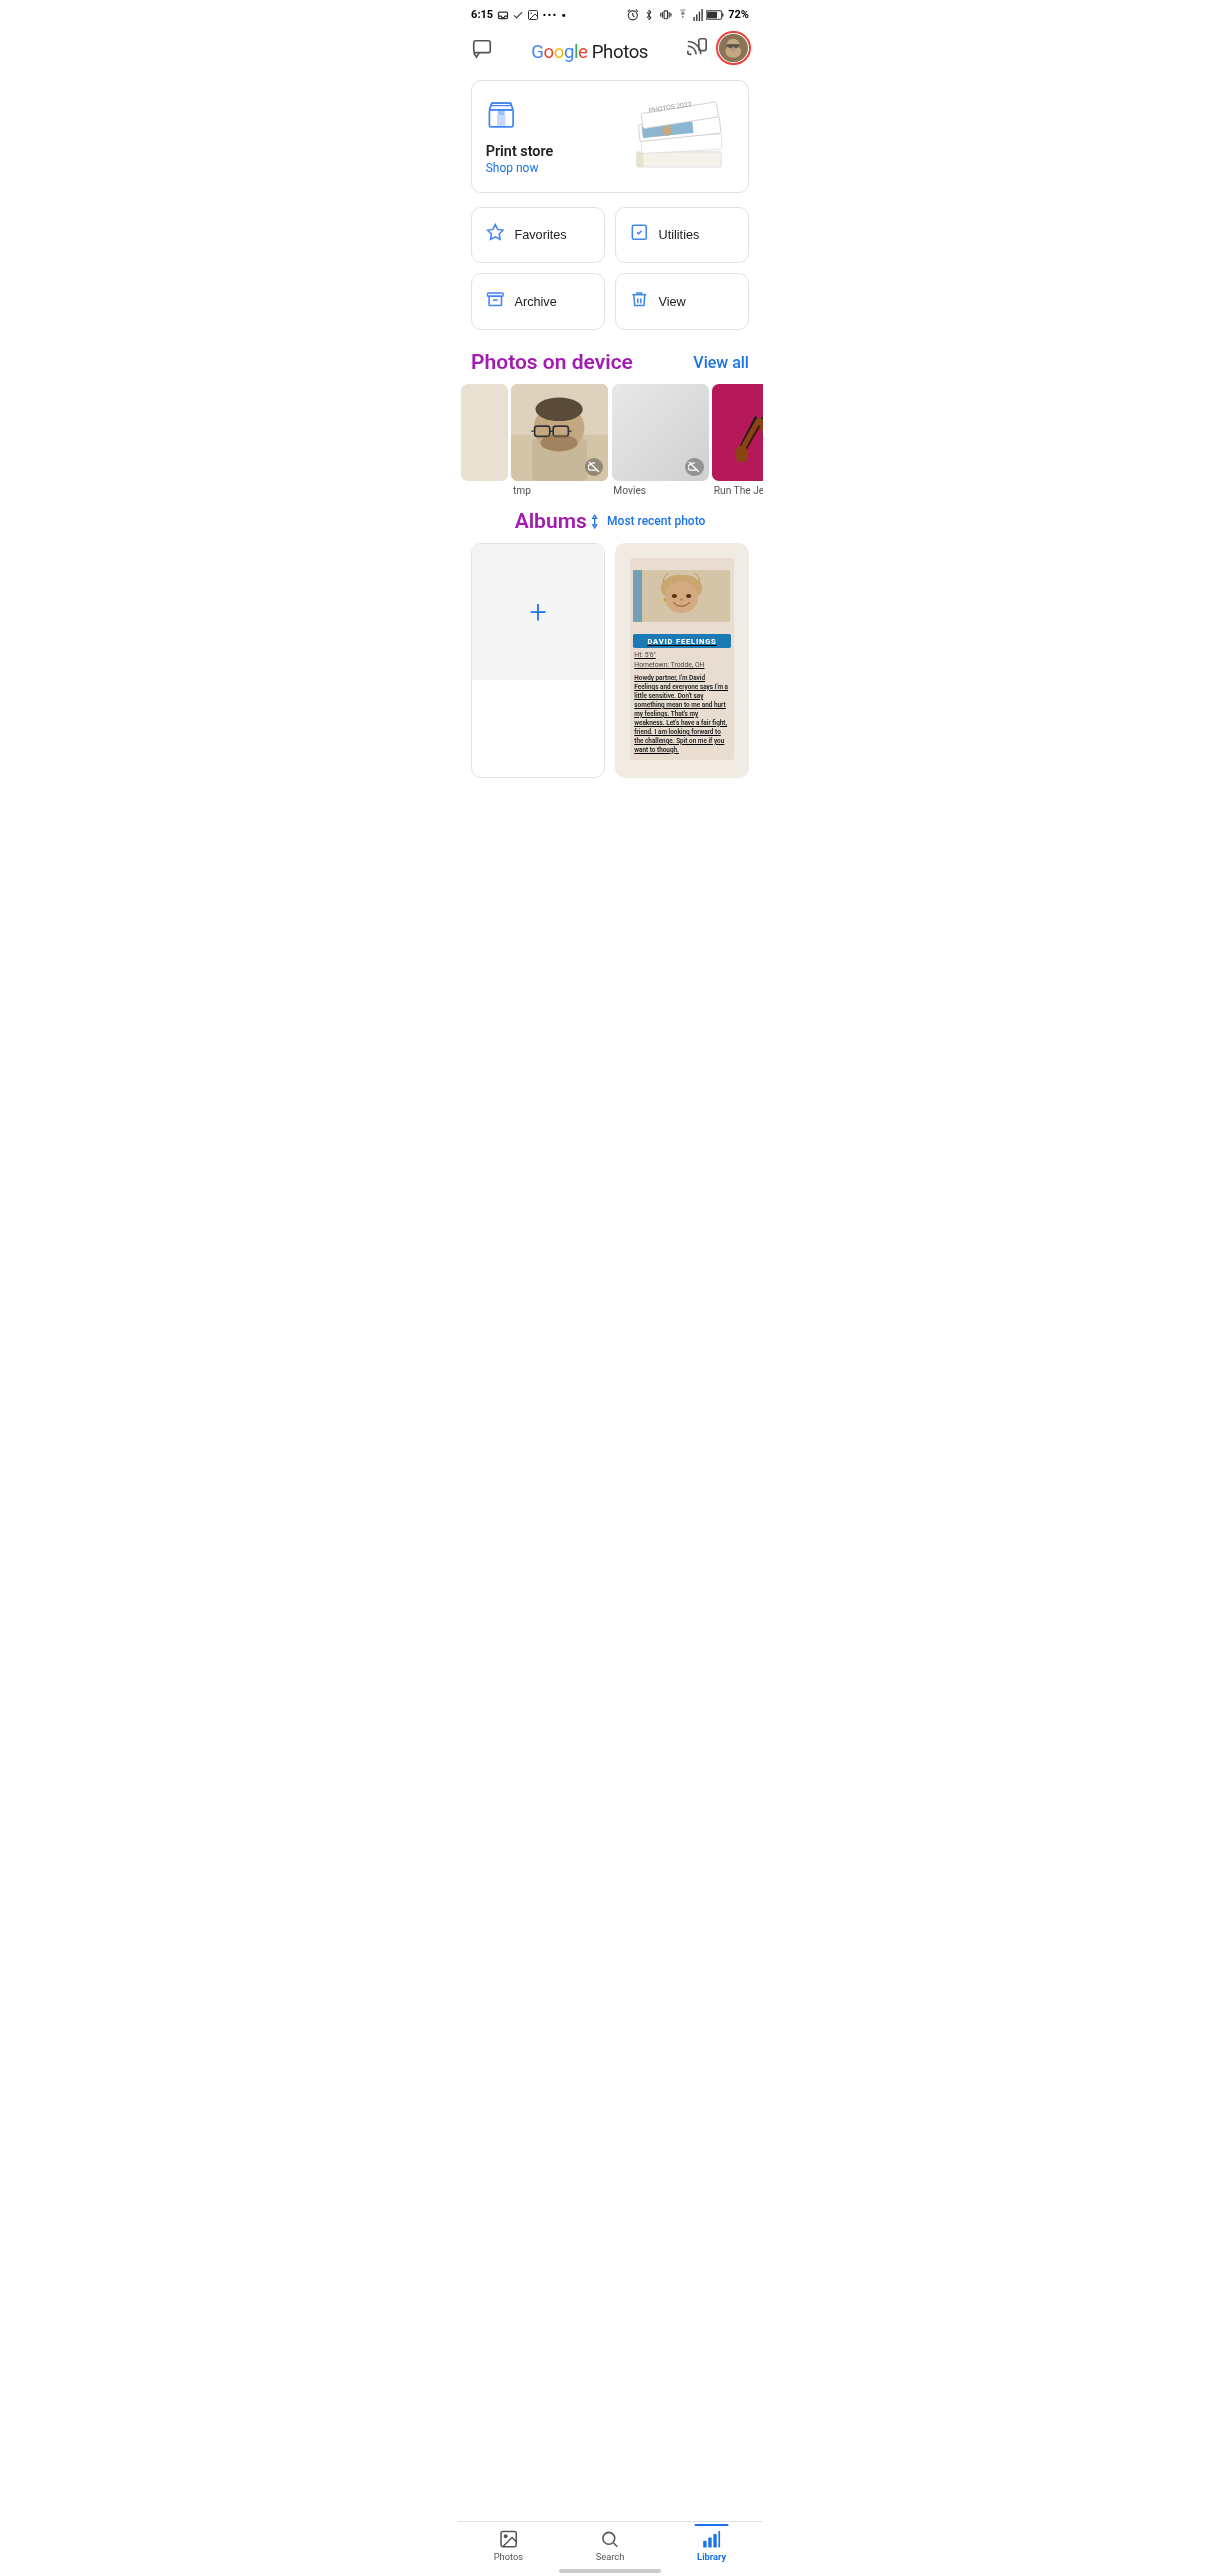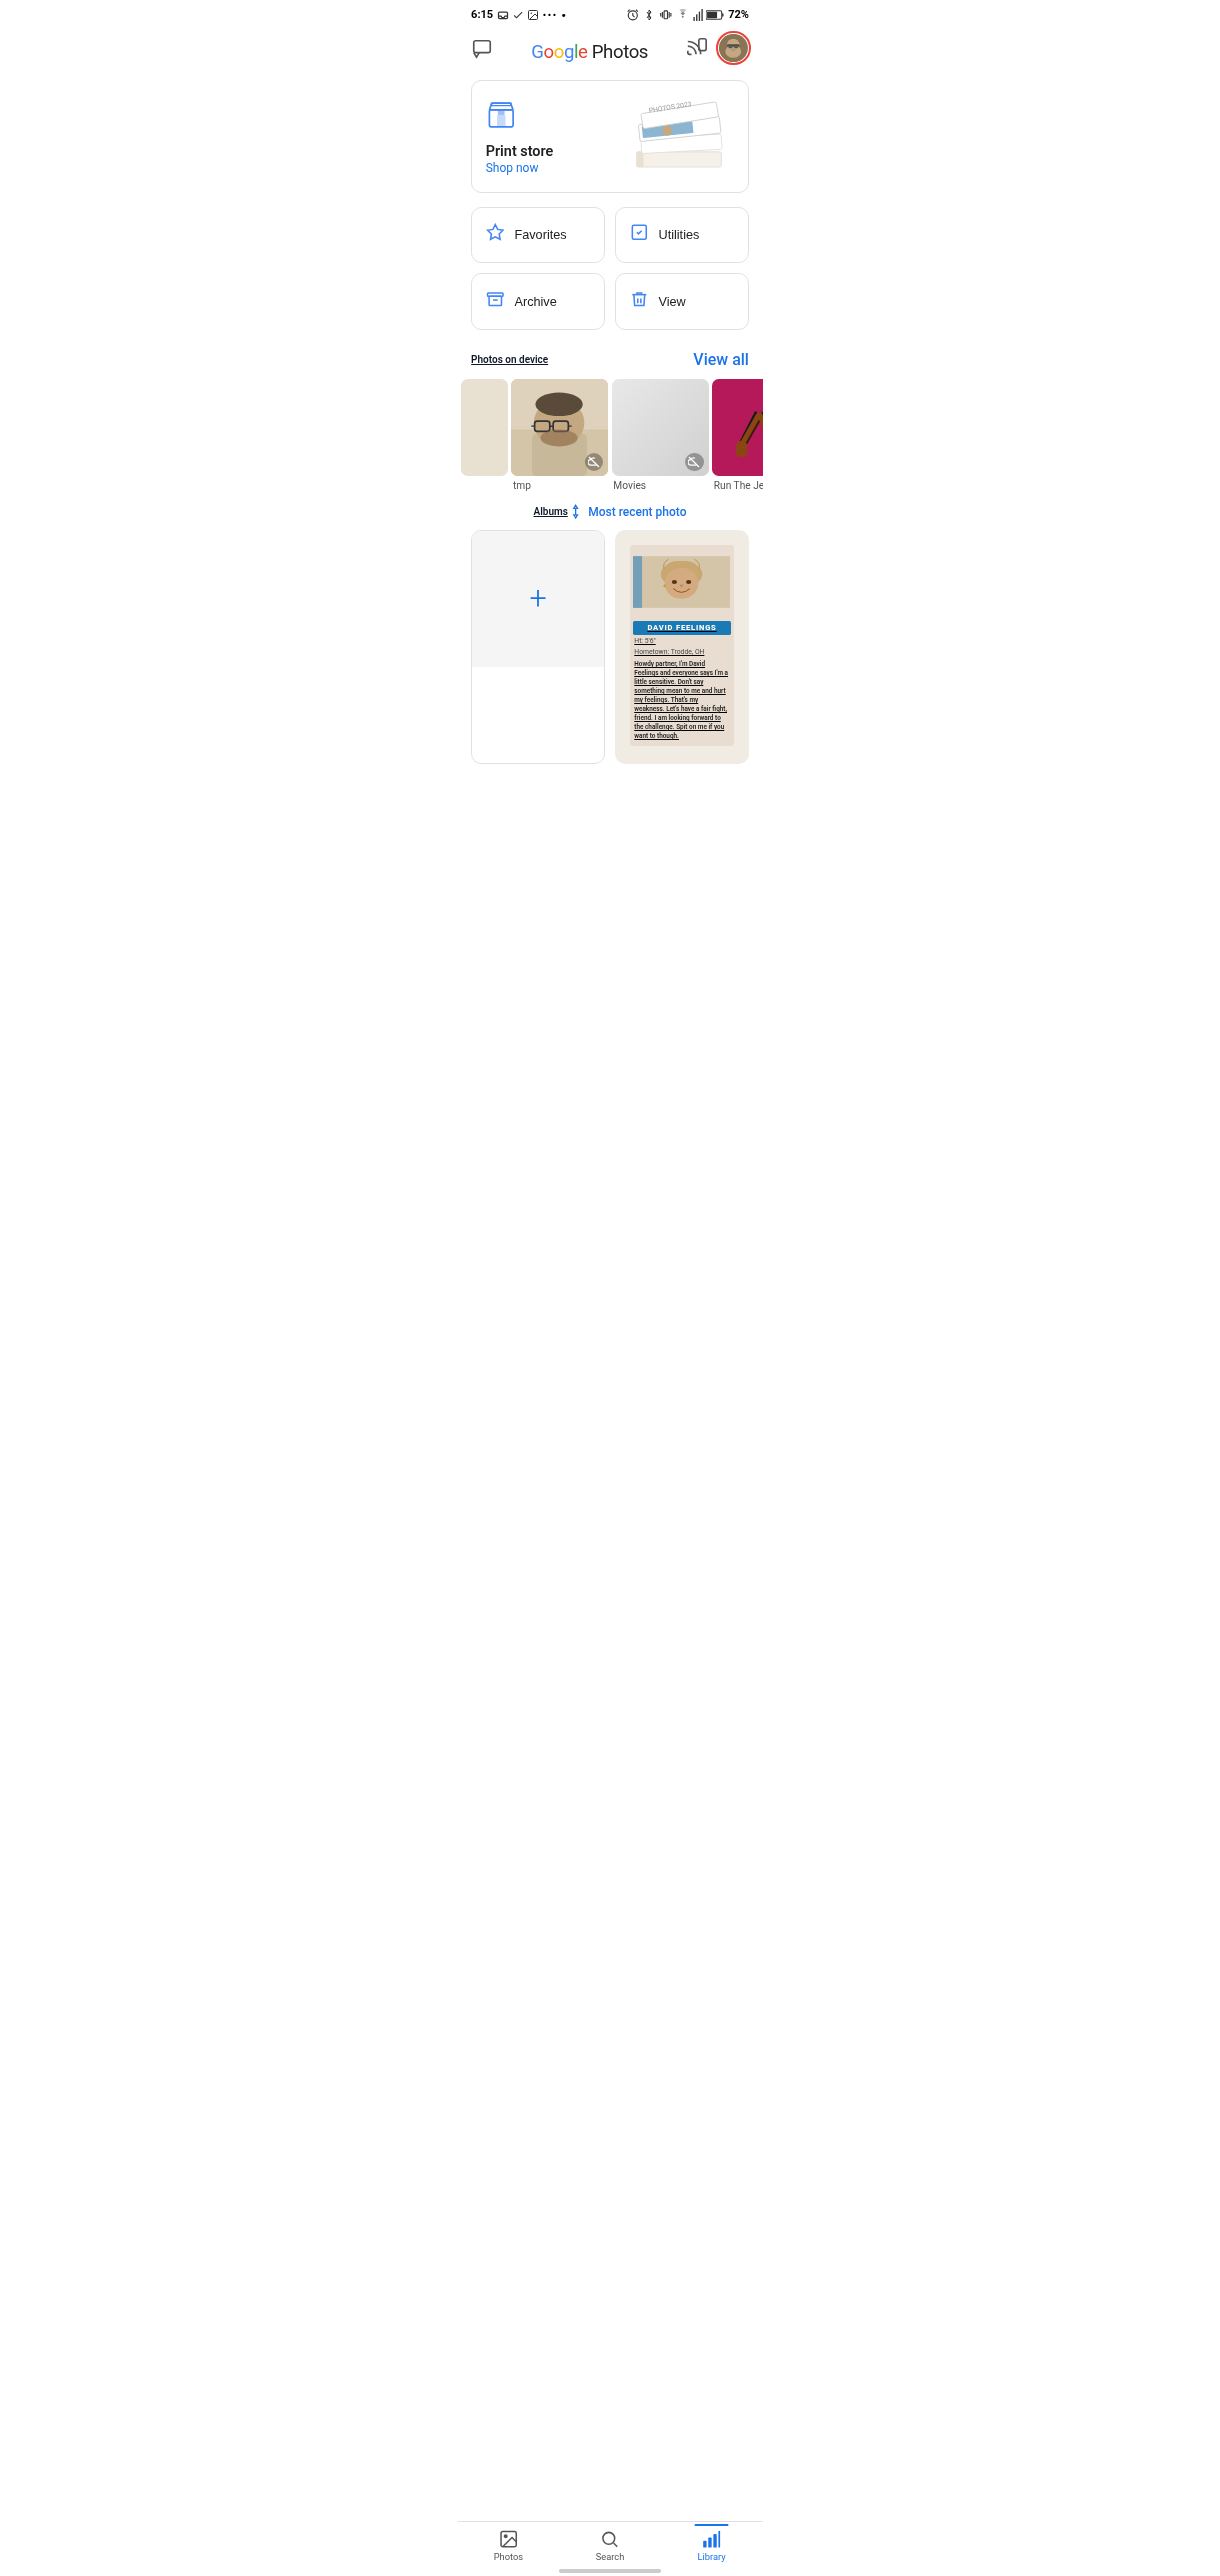--- a/index.html
+++ b/index.html
@@ -102,21 +102,21 @@
     }
     .grid-btn .btn-icon { font-size: 17px; color: #4285F4; }
 
     
     .section-header {
       display: flex;
       justify-content: space-between;
       align-items: center;
       padding: 6.8px 13.6px 10.2px;
     }
-    .section-title { font-size: 10px; font-weight: 600; color: #0f172a; text-decoration: underline; }
+    .section-title { font-size: 21px; font-weight: 600; color: #a21caf; }
     .view-all { font-size: 16px; color: #1a73e8; font-weight: 500; }
 
     
     .device-photos {
       display: flex;
       gap: 3.4px;
       overflow-x: auto;
       padding: 0 0 6.8px 3.4px;
       scrollbar-width: none;
     }
@@ -216,21 +216,21 @@
     }
     .nav-item {
       display: flex;
       flex-direction: column;
       align-items: center;
       gap: 2.5px;
       cursor: pointer;
       flex: 1;
     }
     .nav-label { font-size: 9.3px; color: #555; }
-    .nav-label.active { color: #1a73e8; font-weight: 400; }
+    .nav-label.active { color: #1a73e8; font-weight: 700; }
     .nav-indicator {
       width: 34px;
       height: 2.5px;
       background: #1a73e8;
       border-radius: 1.7px;
       margin-top: 3.4px;
     }
 
     
     .home-indicator {

